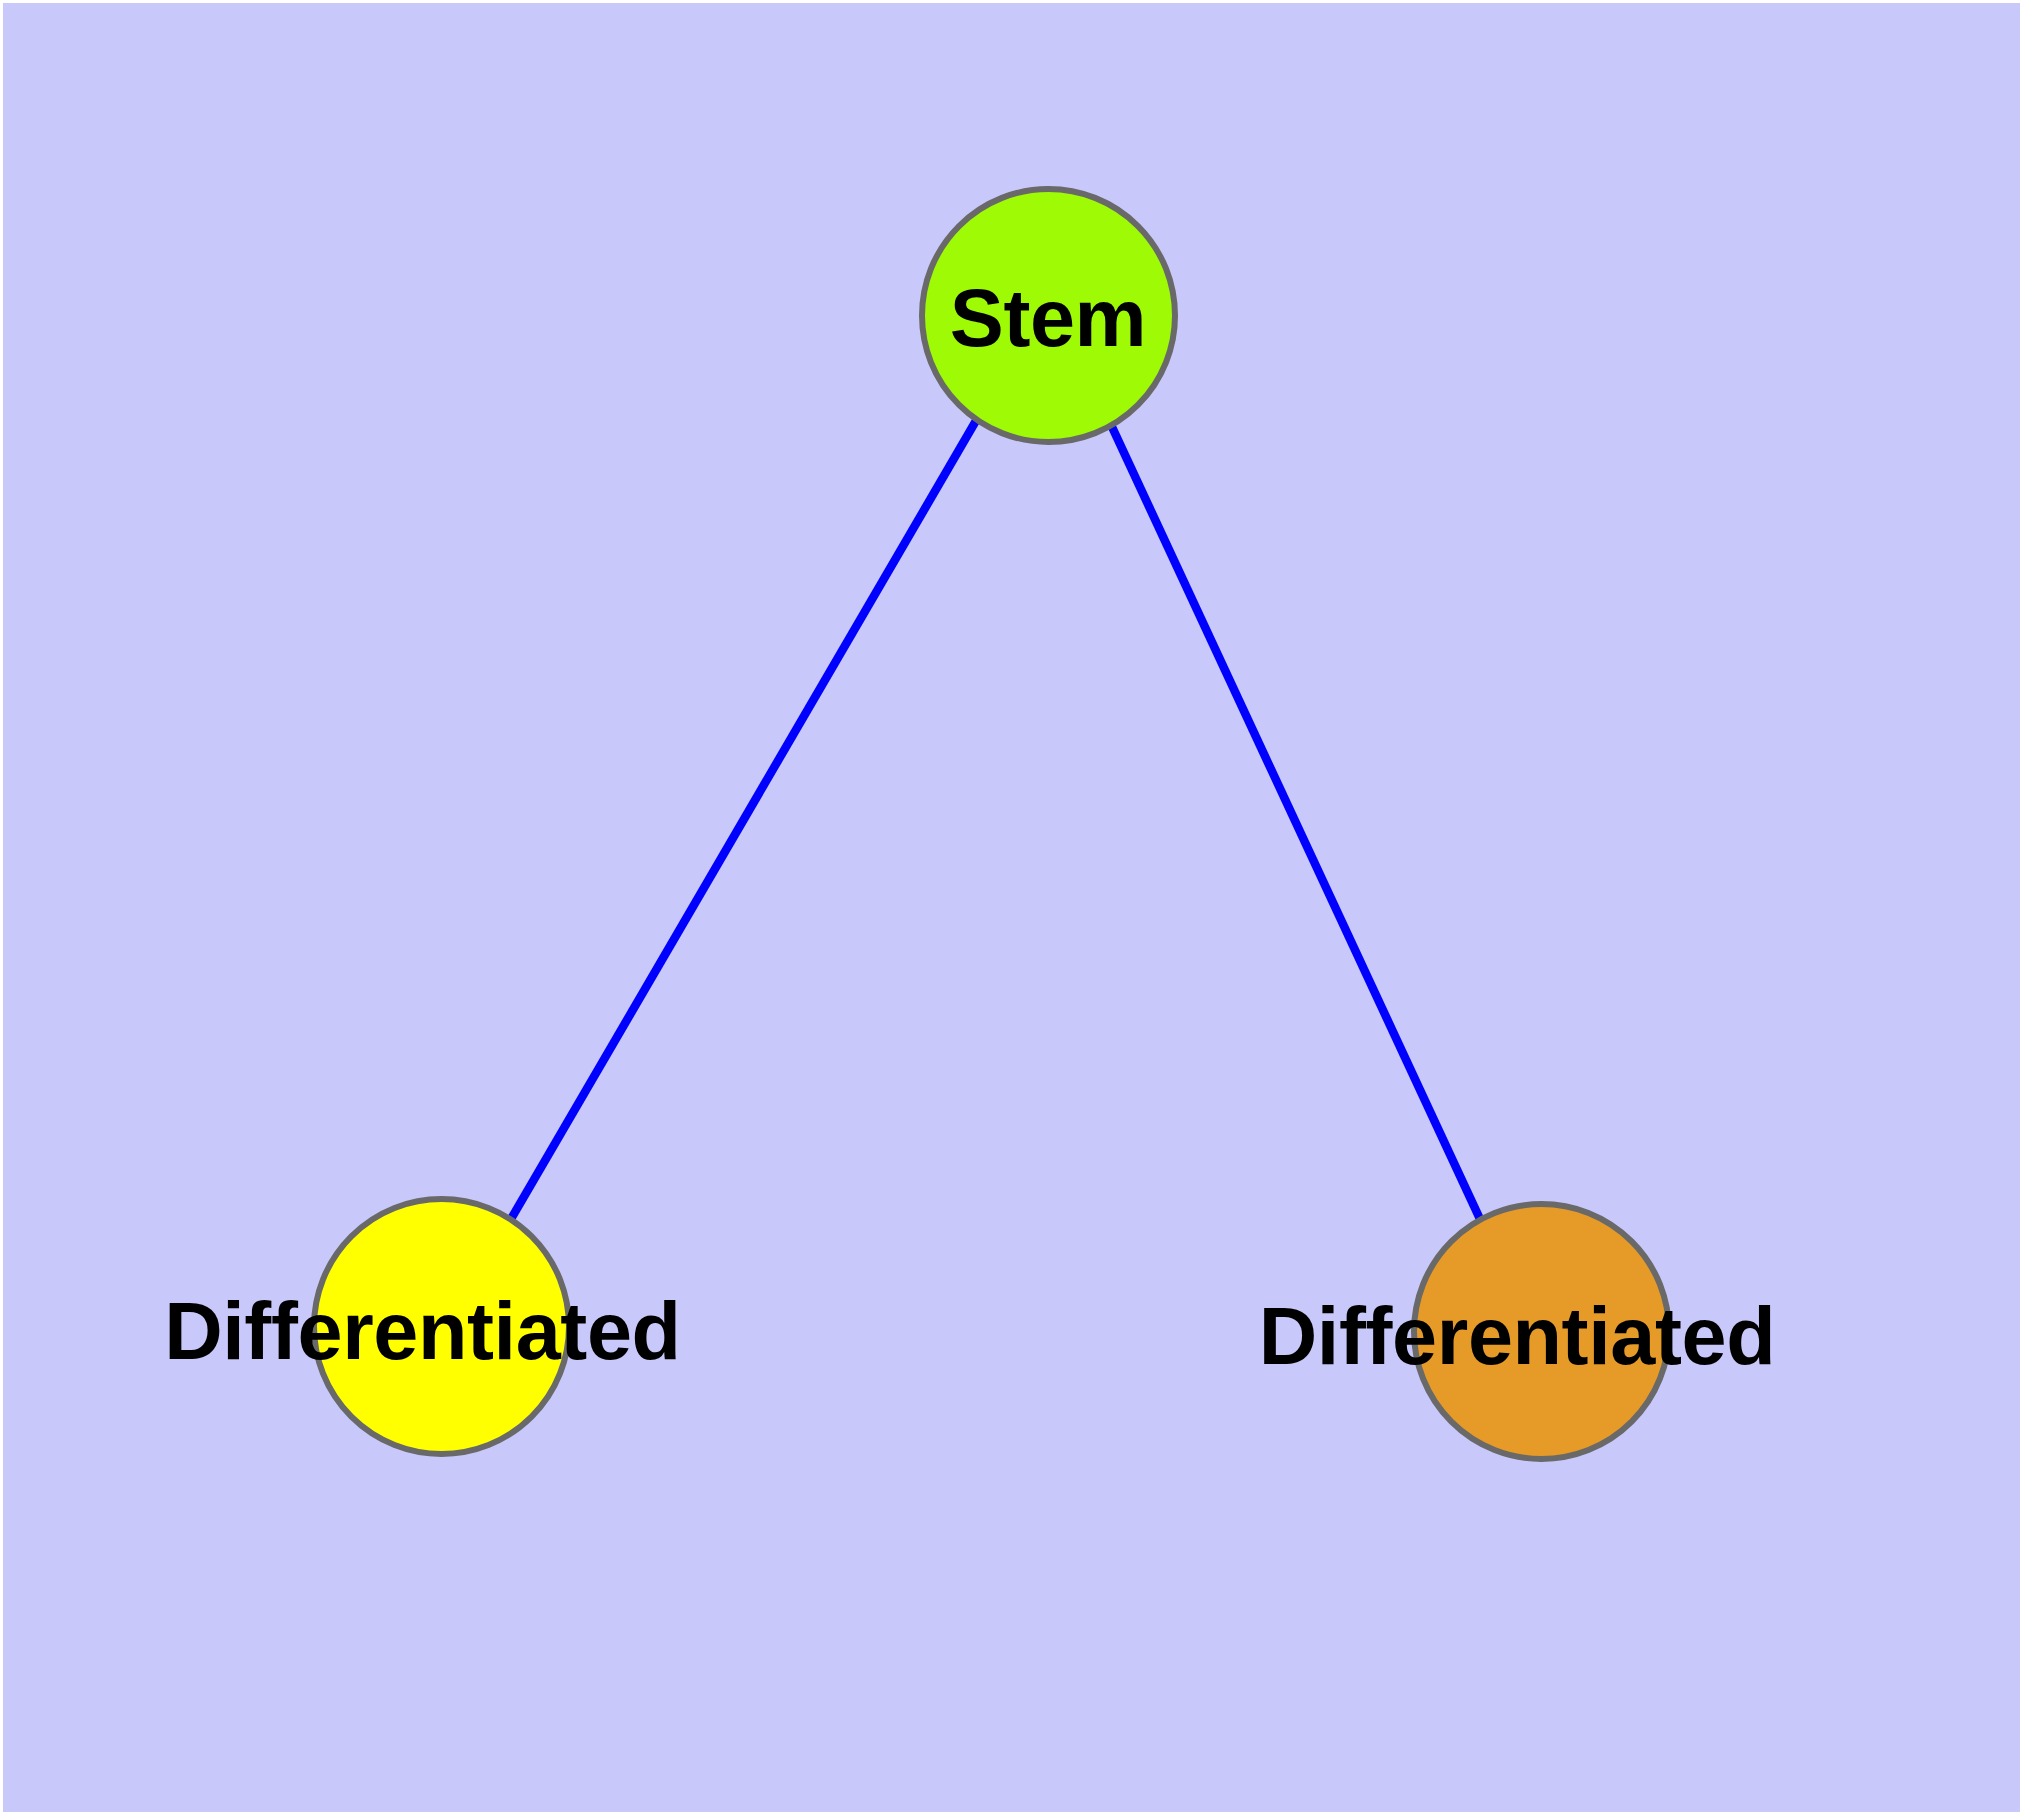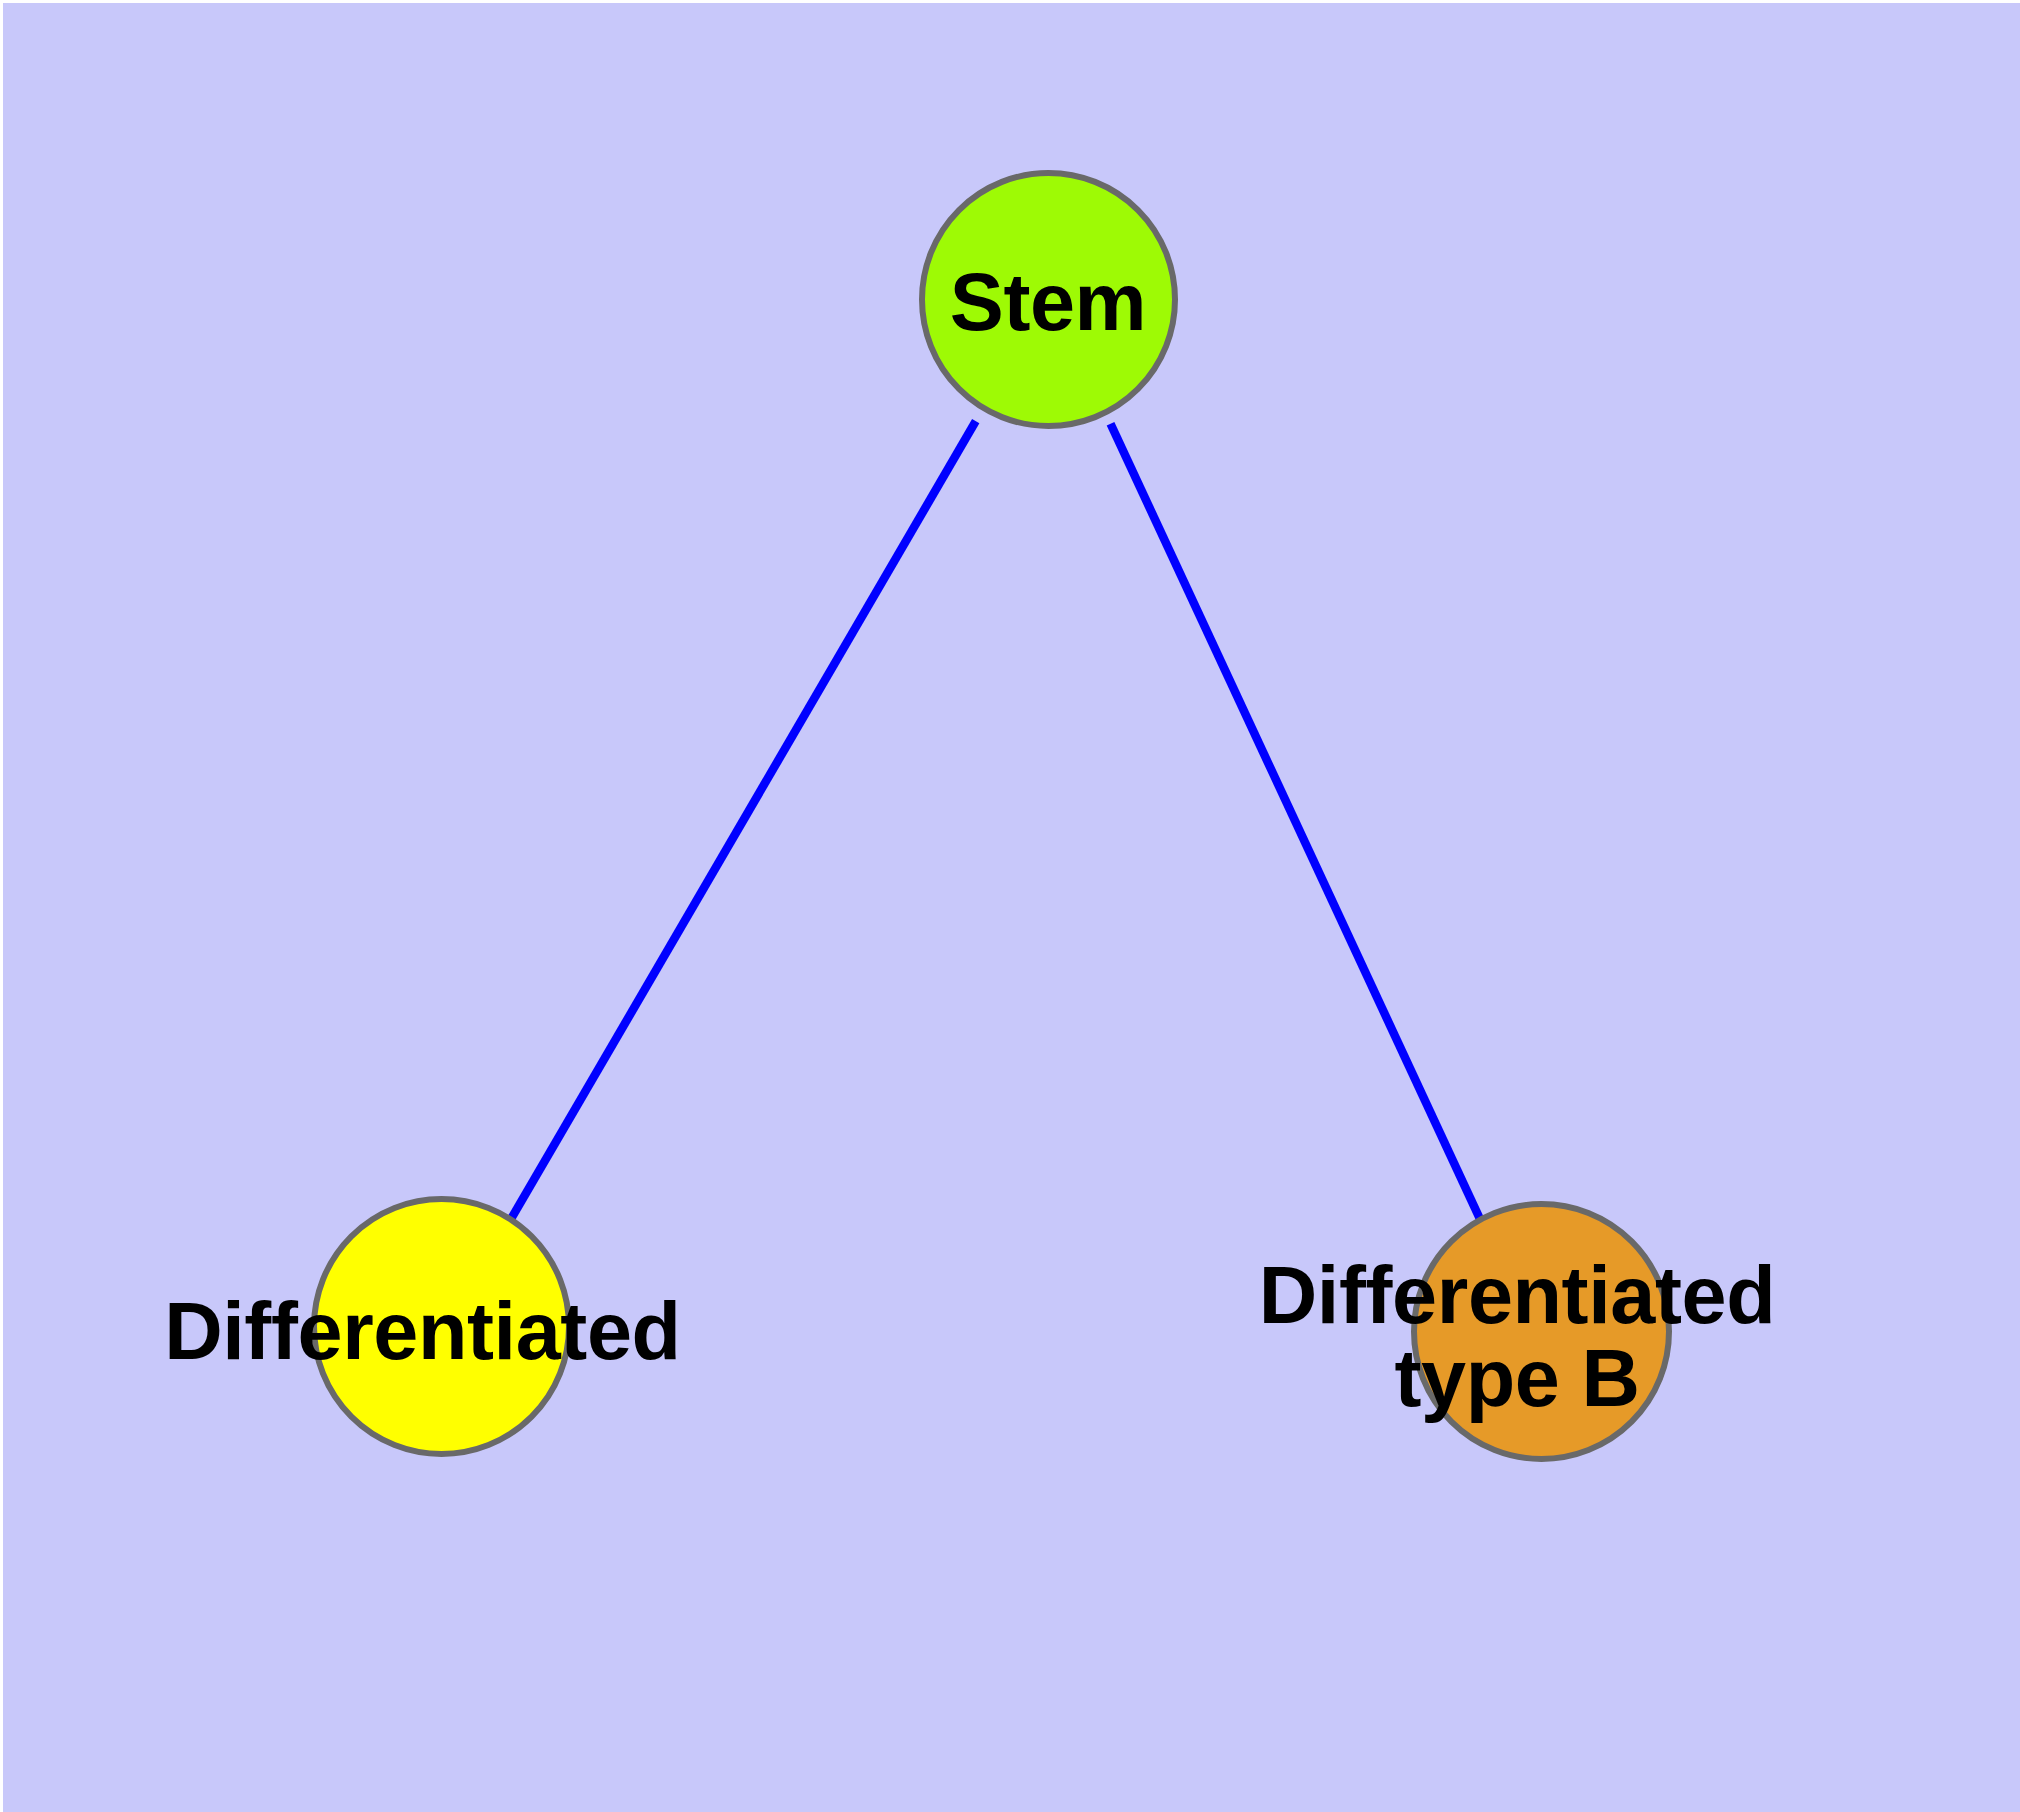--- a/index.html
+++ b/index.html
@@ -69,36 +69,35 @@
 
 <div id="stage">
 
   <div id="canvas-bg"></div>
 
   <svg id="graph-svg" viewBox="0 0 2384 2138" preserveAspectRatio="none" aria-hidden="true">
     <line id="edge-0" x1="1151" y1="497" x2="603" y2="1438" stroke="#0000ff" stroke-width="10" stroke-linecap="butt"></line>
     <line id="edge-1" x1="1310" y1="500" x2="1748" y2="1443" stroke="#0000ff" stroke-width="10" stroke-linecap="butt"></line>
   </svg>
 
-  <div class="node-group" id="node-stem" style="left:1048px; top:299px; width:259px; height:259px;">
+  <div class="node-group" id="node-stem" style="left:1048px; top:315px; width:259px; height:259px;">
     <div class="node-circle" style="width:259px; height:259px; background:#9efa05;"></div>
     <div class="node-label" style="transform: translate(0px, 3.4px);">
       <span class="lbl-line">Stem</span>
     </div>
   </div>
 
   <div class="node-group" id="node-type-a" style="left:441px; top:1326px; width:261px; height:261px;">
     <div class="node-circle" style="width:261px; height:261px; background:#ffff00;"></div>
     <div class="node-label" style="transform: translate(-18.6px, 5.1px);">
       <span class="lbl-line">Differentiated</span>
     </div>
   </div>
 
   <div class="node-group" id="node-type-b" style="left:1541px; top:1331px; width:261px; height:261px;">
     <div class="node-circle" style="width:261px; height:261px; background:#e69a28;"></div>
     <div class="node-label" style="transform: translate(-24px, 5.1px);">
       <span class="lbl-line">Differentiated</span>
-      <span class="lbl-line">type B</span>
     </div>
   </div>
 
 </div>
 
 
 </body></html>

